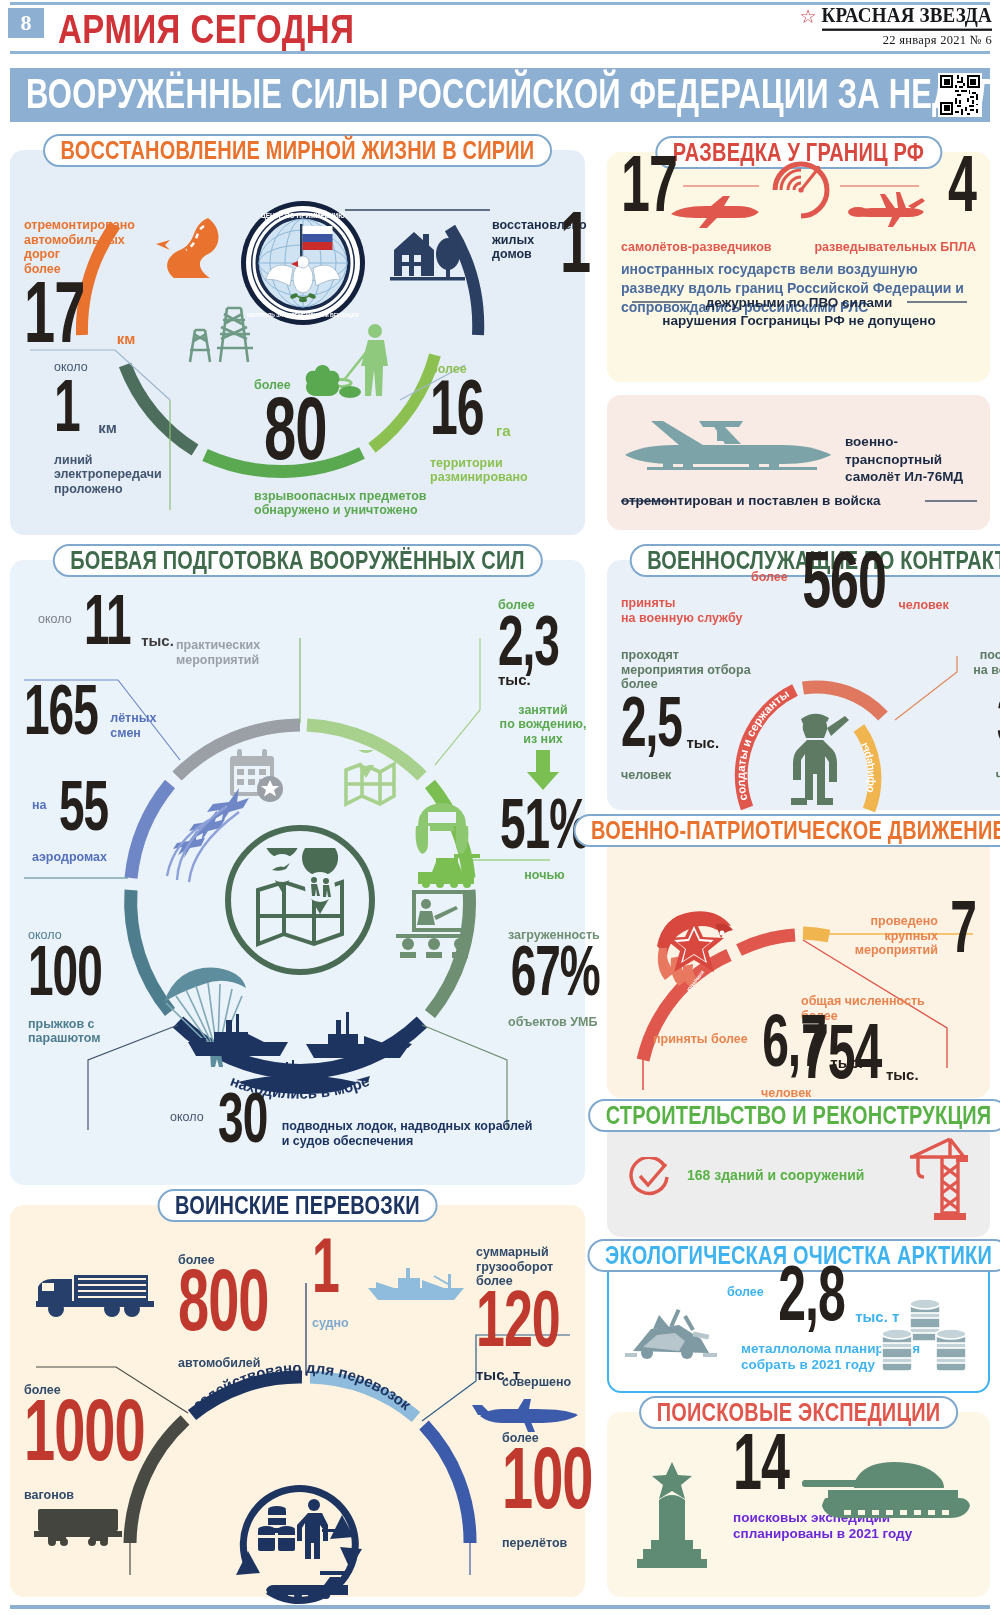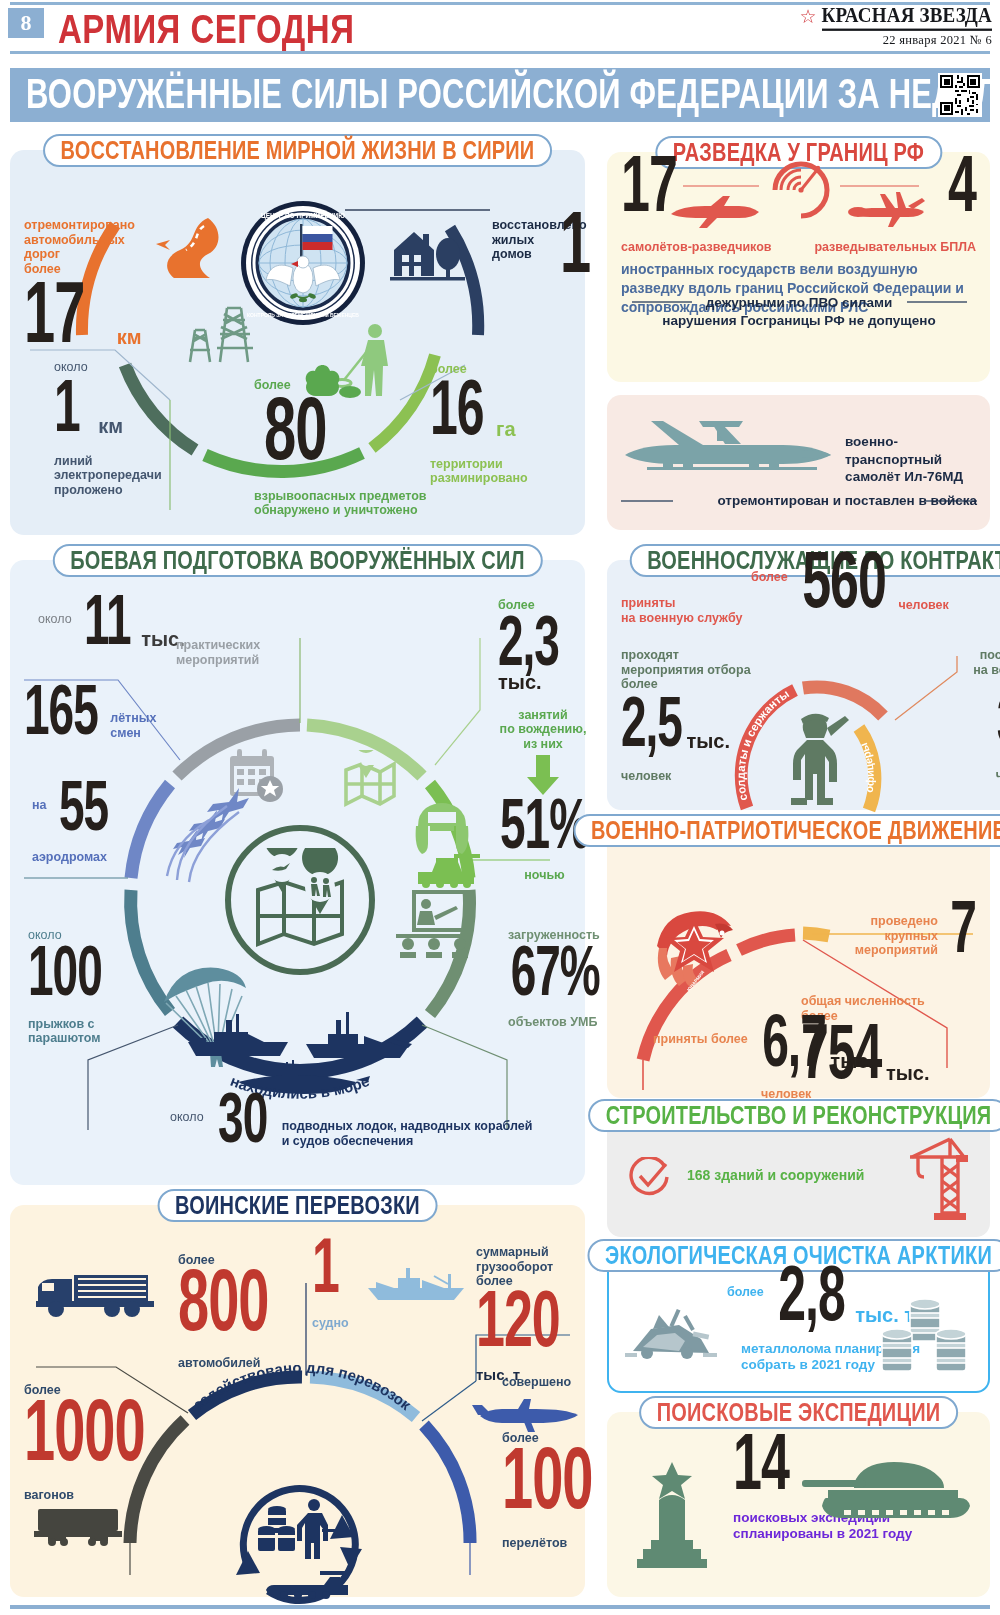--- a/index.html
+++ b/index.html
@@ -86,21 +86,21 @@
   .t-redsoft span{ color:#e0574d; }
 
   
   .big {
     font-family:"Liberation Sans", sans-serif; font-weight: bold; color:#26201c;
     line-height: 0.82; letter-spacing:-1px;
     transform: scaleY(1.55); transform-origin: left bottom; display:inline-block;
   }
   .lbl { font-size: 12.5px; line-height: 1.16; font-weight: bold; }
   .lbl.thin { font-weight: normal; }
-  .unit { font-size: 20px; font-weight:bold; }
+  .unit { font-size: 15px; font-weight:bold; }
 
   .abs { position:absolute; }
 
   
   .syria-emblem { position:absolute; left:228px; top:48px; width:130px; height:130px; }
 
   
   svg.arcs { position:absolute; left:0; top:0; overflow:visible; }
   .num-red { color:#c0392f !important; }
 
@@ -417,21 +417,21 @@
       </svg>
     </div>
 
     <div class="abs lbl" style="left:238px; top:38px; white-space:pre-line; color:#1b2a44; font-size:13.5px; line-height:1.3;">военно-транспортный
 самолёт Ил-76МД</div>
 
     <svg class="arcs" width="383" height="135">
       <line x1="14" y1="106" x2="66" y2="106" stroke="#45566e" stroke-width="1.4"></line>
       <line x1="318" y1="106" x2="370" y2="106" stroke="#45566e" stroke-width="1.4"></line>
     </svg>
-    <div class="abs" style="left:14px; top:98px; width:356px; text-align:right; font-size:13.5px; font-weight:bold; color:#1b2a44;">отремонтирован и поставлен в войска</div>
+    <div class="abs" style="left:14px; top:98px; width:356px; text-align:left; font-size:13.5px; font-weight:bold; color:#1b2a44;">отремонтирован и поставлен в войска</div>
   </div>
 
   <div class="panel p-train">
     <div class="panel-title t-green">
       <span>БОЕВАЯ ПОДГОТОВКА ВООРУЖЁННЫХ СИЛ</span>
     </div>
 
     <svg class="arcs" width="575" height="625">
 
       <g fill="none" stroke-width="13">

